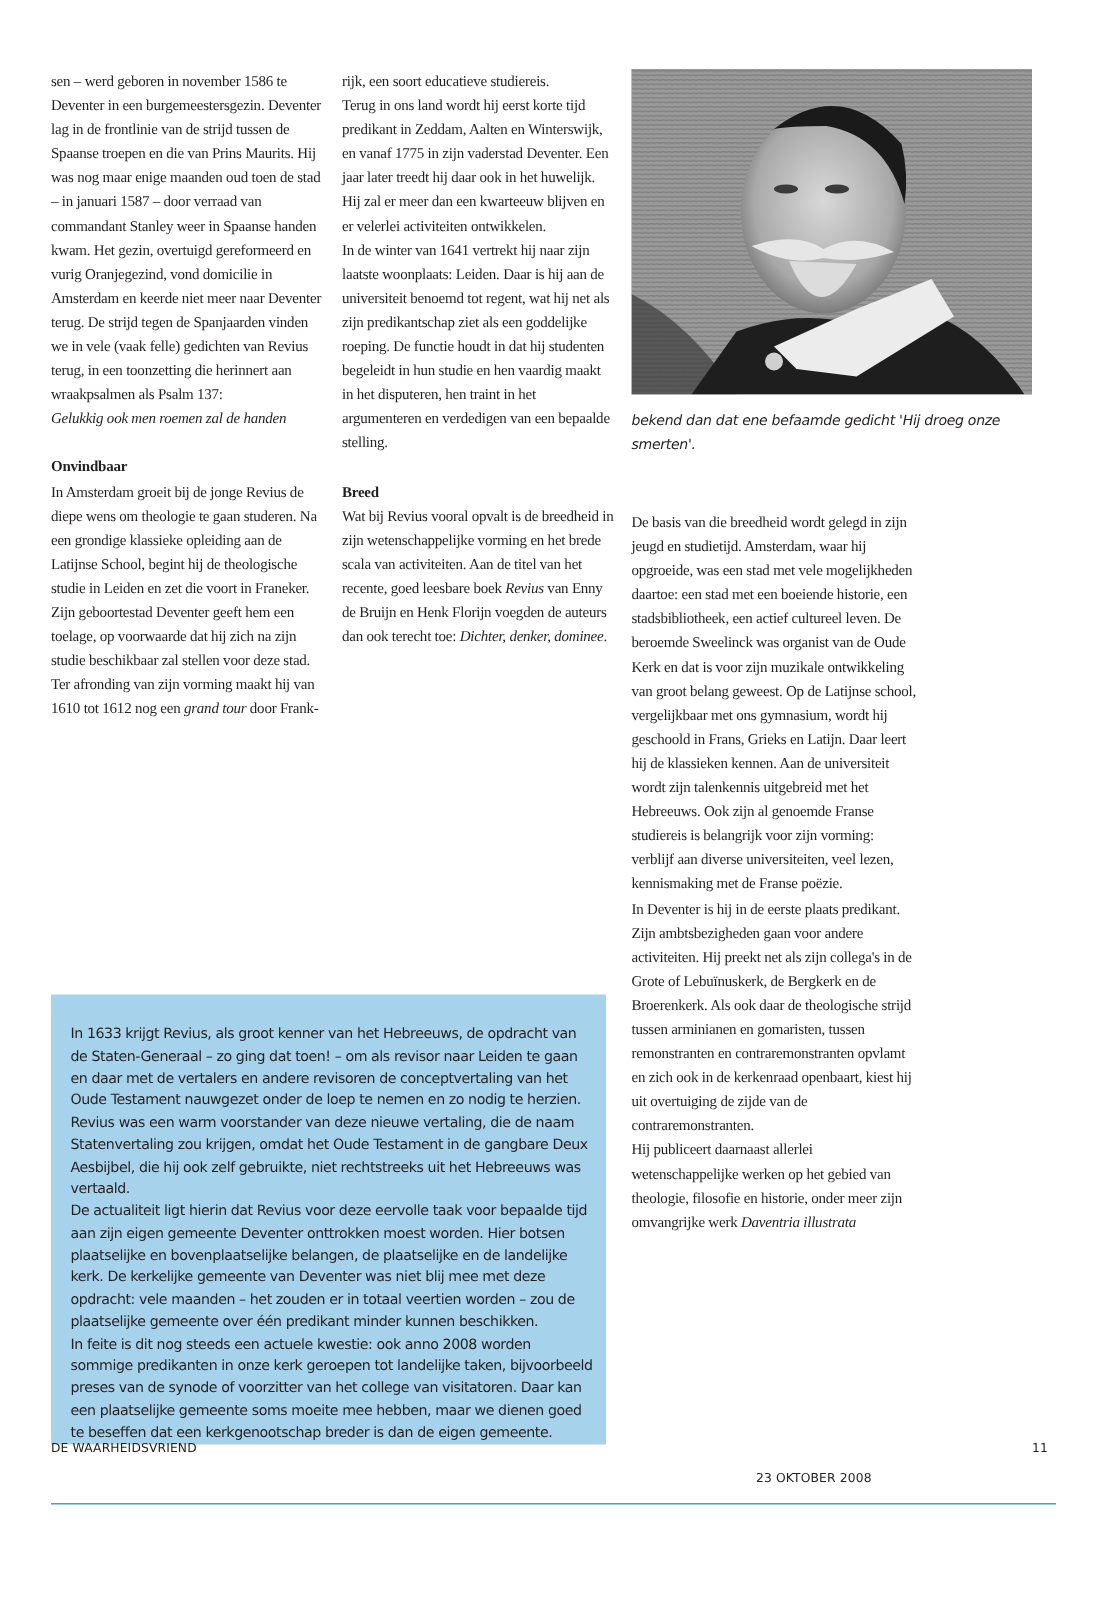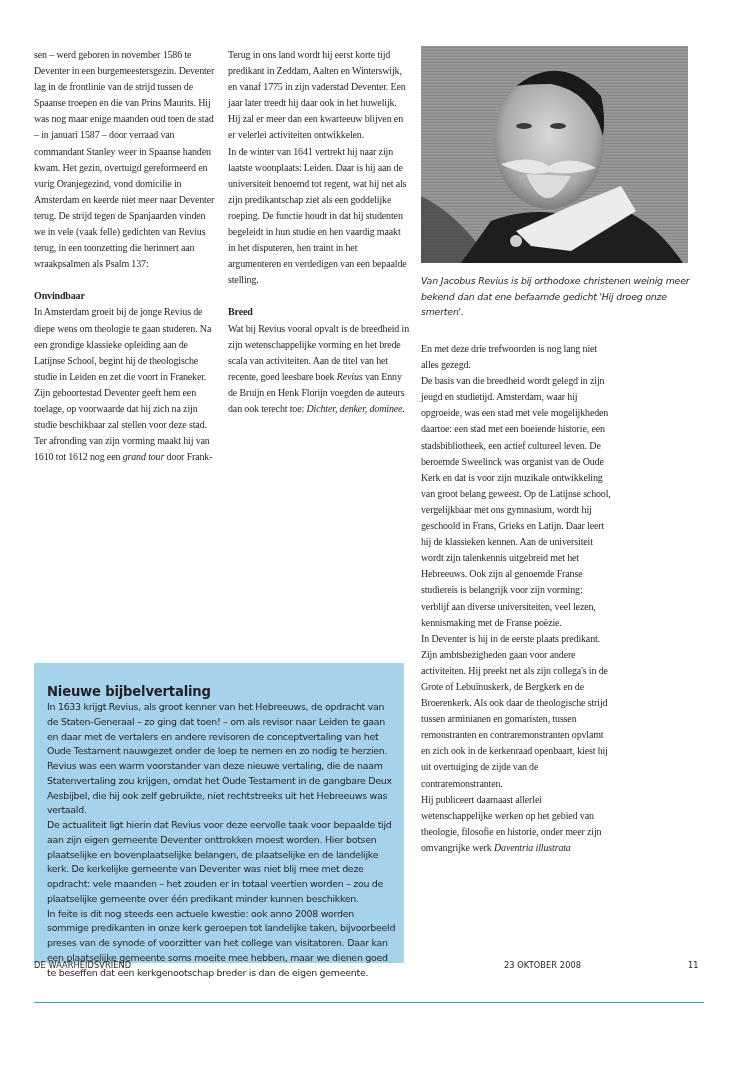--- a/index.html
+++ b/index.html
@@ -46,33 +46,35 @@
 
   #footer-rule {
     position: absolute; left: 34px; top: 1002px; width: 670px; height: 1px; background: #3aa6bf;
   }
   .footer-text {
     position: absolute; top: 960px;
     font-family: "DejaVu Sans", "Liberation Sans", sans-serif; font-size: 8.2px; letter-spacing: 0.1px;
     color: #231f20;
   }
   #footer-pub { left: 34px; }
-  #footer-date { left: 504px; }
+  #footer-date { left: 504px; margin-top: 20px; }
   #footer-page { left: 688px; }
 </style>
 </head>
 <body>
 
 <div id="col1" class="col">
   <p>sen – werd geboren in november 1586 te Deventer in een burgemeestersgezin. Deventer lag in de frontlinie van de strijd tussen de Spaanse troepen en die van Prins Maurits. Hij was nog maar enige maanden oud toen de stad – in januari 1587 – door verraad van commandant Stanley weer in Spaanse handen kwam. Het gezin, overtuigd gereformeerd en vurig Oranjegezind, vond domicilie in Amsterdam en keerde niet meer naar Deventer terug. De strijd tegen de Spanjaarden vinden we in vele (vaak felle) gedichten van Revius terug, in een toonzetting die herinnert aan wraakpsalmen als Psalm 137:</p>
+  <p class="it">Gelukkig ook men roemen zal de handen</p>
   <p class="head">Onvindbaar</p>
   <p><span>In Amsterdam groeit bij de jonge Revius de diepe wens om theologie te gaan studeren. Na een grondige klassieke opleiding aan de Latijnse School, begint hij de theologische studie in Leiden en zet die voort in Franeker. Zijn geboortestad Deventer geeft hem een toelage, op voorwaarde dat hij zich na zijn studie beschikbaar zal stellen voor deze stad. Ter afronding van zijn vorming maakt hij van 1610 tot 1612 nog een </span><span class="it">grand tour</span><span> door Frank-</span></p>
 </div>
 
 <div id="col2" class="col">
+  <p>rijk, een soort educatieve studiereis.</p>
   <p>Terug in ons land wordt hij eerst korte tijd predikant in Zeddam, Aalten en Winterswijk, en vanaf 1775 in zijn vaderstad Deventer. Een jaar later treedt hij daar ook in het huwelijk. Hij zal er meer dan een kwarteeuw blijven en er velerlei activiteiten ontwikkelen.</p>
   <p>In de winter van 1641 vertrekt hij naar zijn laatste woonplaats: Leiden. Daar is hij aan de universiteit benoemd tot regent, wat hij net als zijn predikantschap ziet als een goddelijke roeping. De functie houdt in dat hij studenten begeleidt in hun studie en hen vaardig maakt in het disputeren, hen traint in het argumenteren en verdedigen van een bepaalde stelling.</p>
   <p class="head">Breed</p>
   <p><span>Wat bij Revius vooral opvalt is de breedheid in zijn wetenschappelijke vorming en het brede scala van activiteiten. Aan de titel van het recente, goed leesbare boek </span><span class="it">Revius</span><span> van Enny de Bruijn en Henk Florijn voegden de auteurs dan ook terecht toe: </span><span class="it">Dichter, denker, dominee</span><span>.</span></p>
 </div>
 
 <div id="portrait">
   <svg viewBox="0 0 267 217" preserveAspectRatio="none">
     <defs>
       <pattern id="hatch" width="4" height="3" patternUnits="userSpaceOnUse">
@@ -100,34 +102,31 @@
     <ellipse cx="137" cy="80" rx="8" ry="3" fill="#3a3a3a"></ellipse>
 
     <path d="M80 118 Q110 108 128 120 Q150 108 175 122 Q150 130 128 126 Q105 132 80 118 Z" fill="#e6e6e6"></path>
     <path d="M105 128 Q125 175 150 130 Z" fill="#dcdcdc"></path>
 
     <circle cx="95" cy="195" r="6" fill="#d0d0d0"></circle>
   </svg>
 </div>
 
 <div id="caption">
-  <p>Van Jacobus Revius is bij orthodoxe christenen weinig meer</p>
   <p>bekend dan dat ene befaamde gedicht 'Hij droeg onze smerten'.</p>
 </div>
 
 <div id="col3" class="col">
-  <p>En met deze drie trefwoorden is nog lang niet alles gezegd.</p>
   <p>De basis van die breedheid wordt gelegd in zijn jeugd en studietijd. Amsterdam, waar hij opgroeide, was een stad met vele mogelijkheden daartoe: een stad met een boeiende historie, een stadsbibliotheek, een actief cultureel leven. De beroemde Sweelinck was organist van de Oude Kerk en dat is voor zijn muzikale ontwikkeling van groot belang geweest. Op de Latijnse school, vergelijkbaar met ons gymnasium, wordt hij geschoold in Frans, Grieks en Latijn. Daar leert hij de klassieken kennen. Aan de universiteit wordt zijn talenkennis uitgebreid met het Hebreeuws. Ook zijn al genoemde Franse studiereis is belangrijk voor zijn vorming: verblijf aan diverse universiteiten, veel lezen, kennismaking met de Franse poëzie.</p>
   <p>In Deventer is hij in de eerste plaats predikant. Zijn ambtsbezigheden gaan voor andere activiteiten. Hij preekt net als zijn collega's in de Grote of Lebuïnuskerk, de Bergkerk en de Broerenkerk. Als ook daar de theologische strijd tussen arminianen en gomaristen, tussen remonstranten en contraremonstranten opvlamt en zich ook in de kerkenraad openbaart, kiest hij uit overtuiging de zijde van de contraremonstranten.</p>
   <p><span>Hij publiceert daarnaast allerlei wetenschappelijke werken op het gebied van theologie, filosofie en historie, onder meer zijn omvangrijke werk </span><span class="it">Daventria illustrata</span></p>
 </div>
 
 <div id="sidebar-box">
   <div class="inner">
-    <h3>Nieuwe bijbelvertaling</h3>
     <p>In 1633 krijgt Revius, als groot kenner van het Hebreeuws, de opdracht van de Staten-Generaal – zo ging dat toen! – om als revisor naar Leiden te gaan en daar met de vertalers en andere revisoren de conceptvertaling van het Oude Testament nauwgezet onder de loep te nemen en zo nodig te herzien. Revius was een warm voorstander van deze nieuwe vertaling, die de naam Statenvertaling zou krijgen, omdat het Oude Testament in de gangbare Deux Aesbijbel, die hij ook zelf gebruikte, niet rechtstreeks uit het Hebreeuws was vertaald.</p>
     <p>De actualiteit ligt hierin dat Revius voor deze eervolle taak voor bepaalde tijd aan zijn eigen gemeente Deventer onttrokken moest worden. Hier botsen plaatselijke en bovenplaatselijke belangen, de plaatselijke en de landelijke kerk. De kerkelijke gemeente van Deventer was niet blij mee met deze opdracht: vele maanden – het zouden er in totaal veertien worden – zou de plaatselijke gemeente over één predikant minder kunnen beschikken.</p>
     <p>In feite is dit nog steeds een actuele kwestie: ook anno 2008 worden sommige predikanten in onze kerk geroepen tot landelijke taken, bijvoorbeeld preses van de synode of voorzitter van het college van visitatoren. Daar kan een plaatselijke gemeente soms moeite mee hebben, maar we dienen goed te beseffen dat een kerkgenootschap breder is dan de eigen gemeente.</p>
   </div>
 </div>
 
 <div id="footer-rule"></div>
 <div id="footer-pub" class="footer-text">DE WAARHEIDSVRIEND</div>
 <div id="footer-date" class="footer-text">23 OKTOBER 2008</div>
 <div id="footer-page" class="footer-text">11</div>

